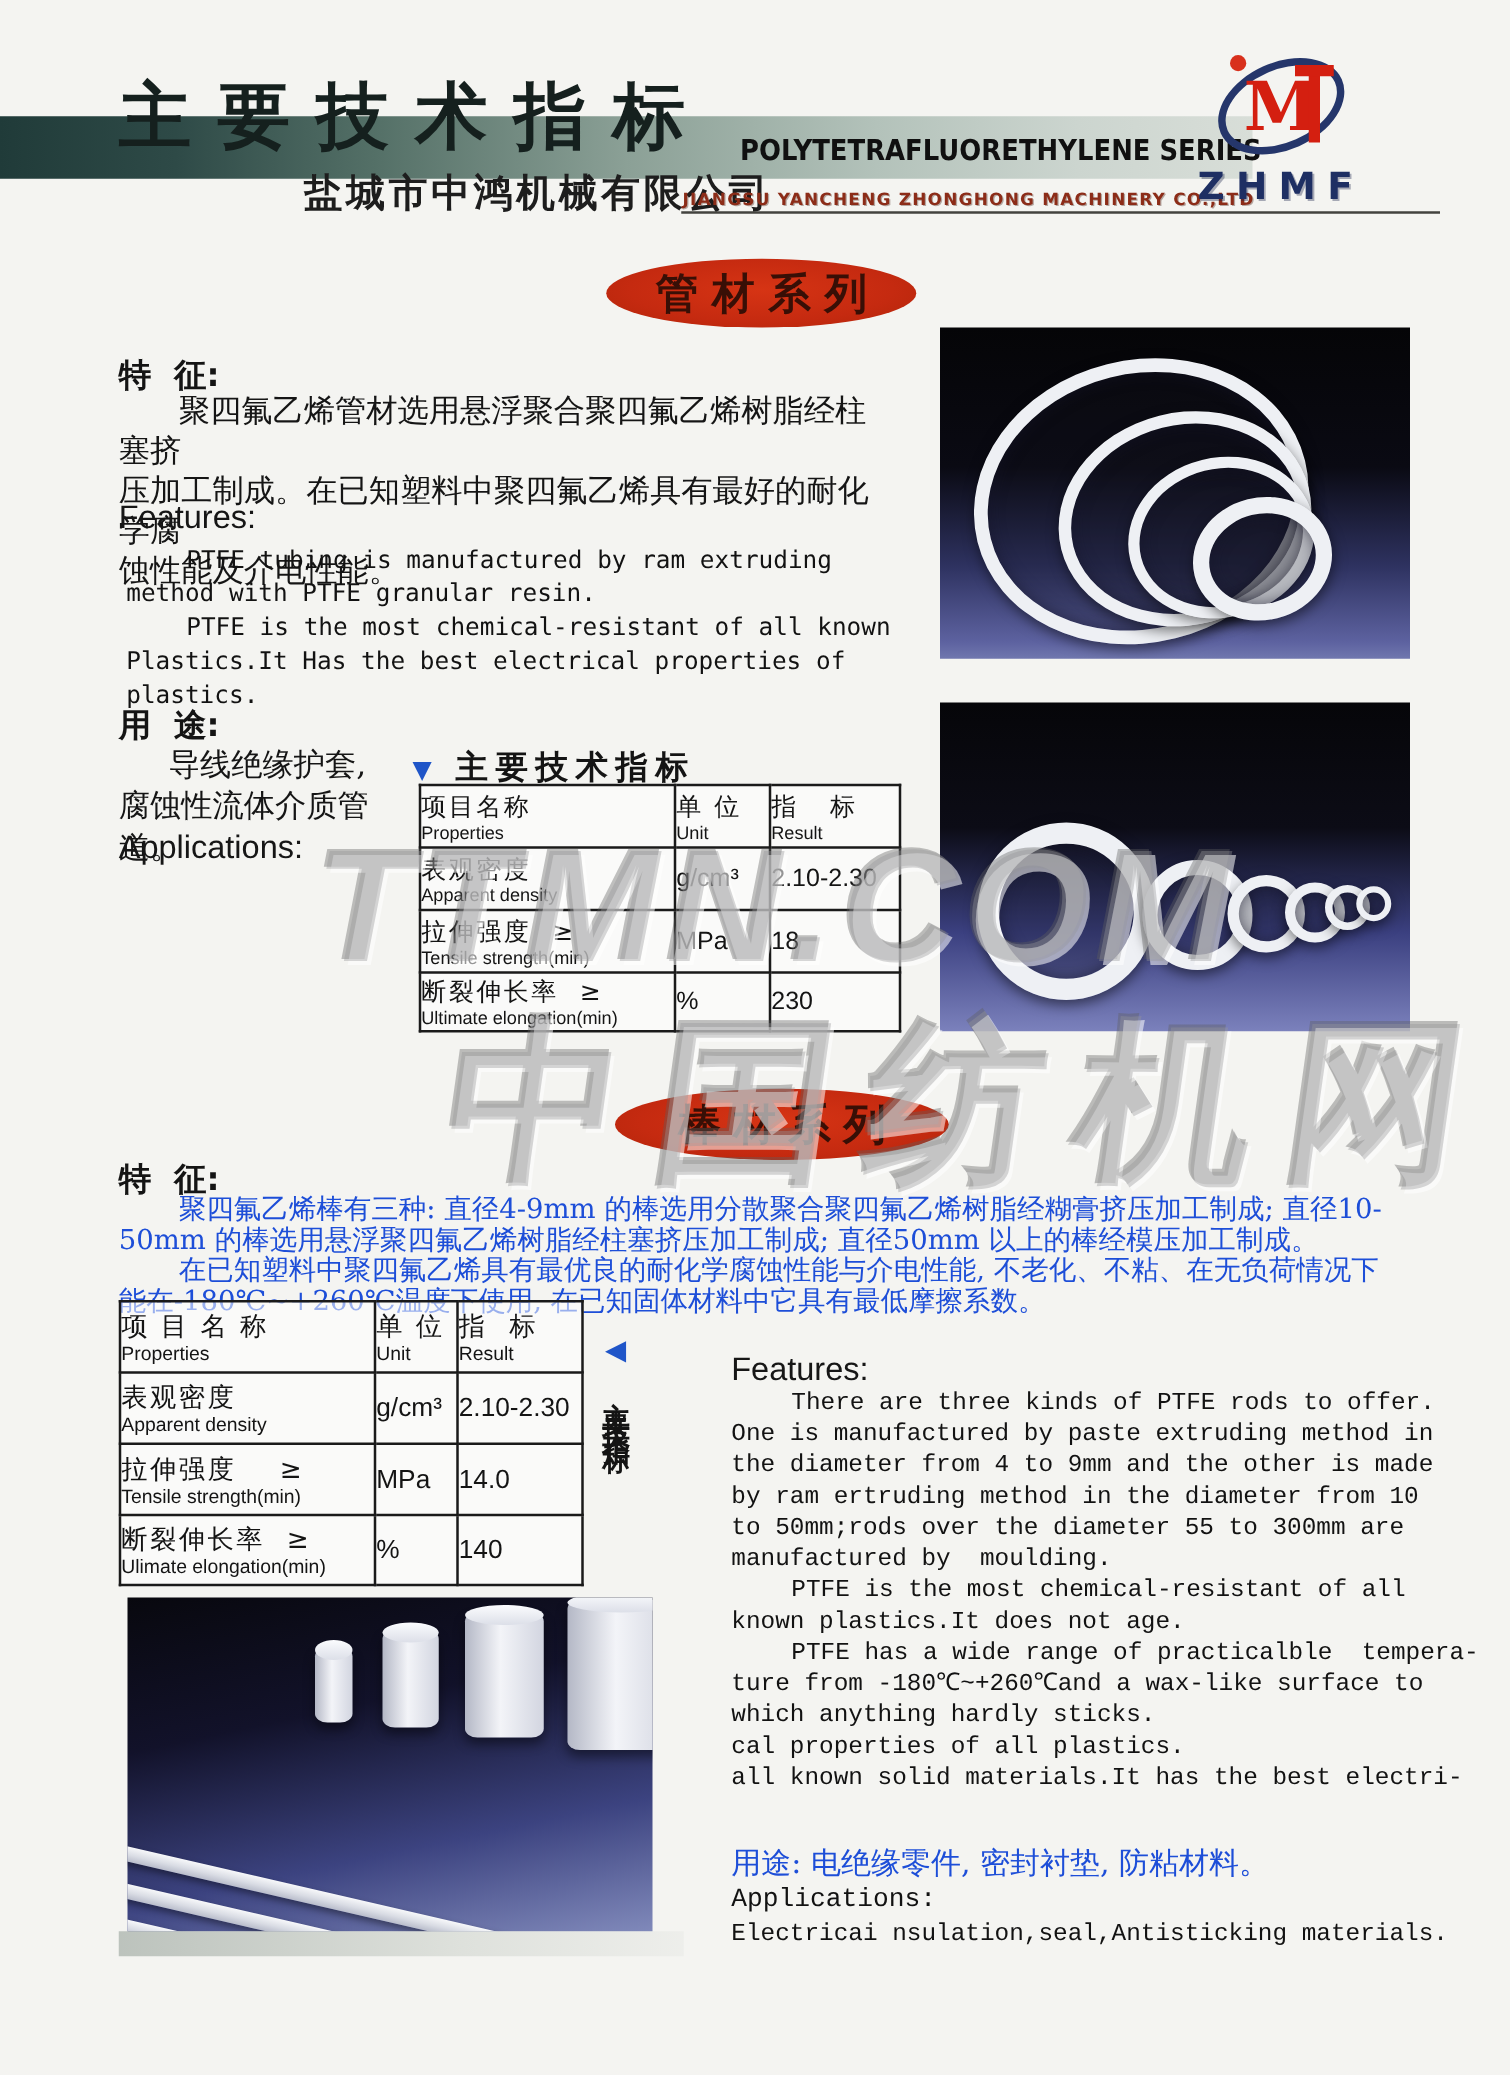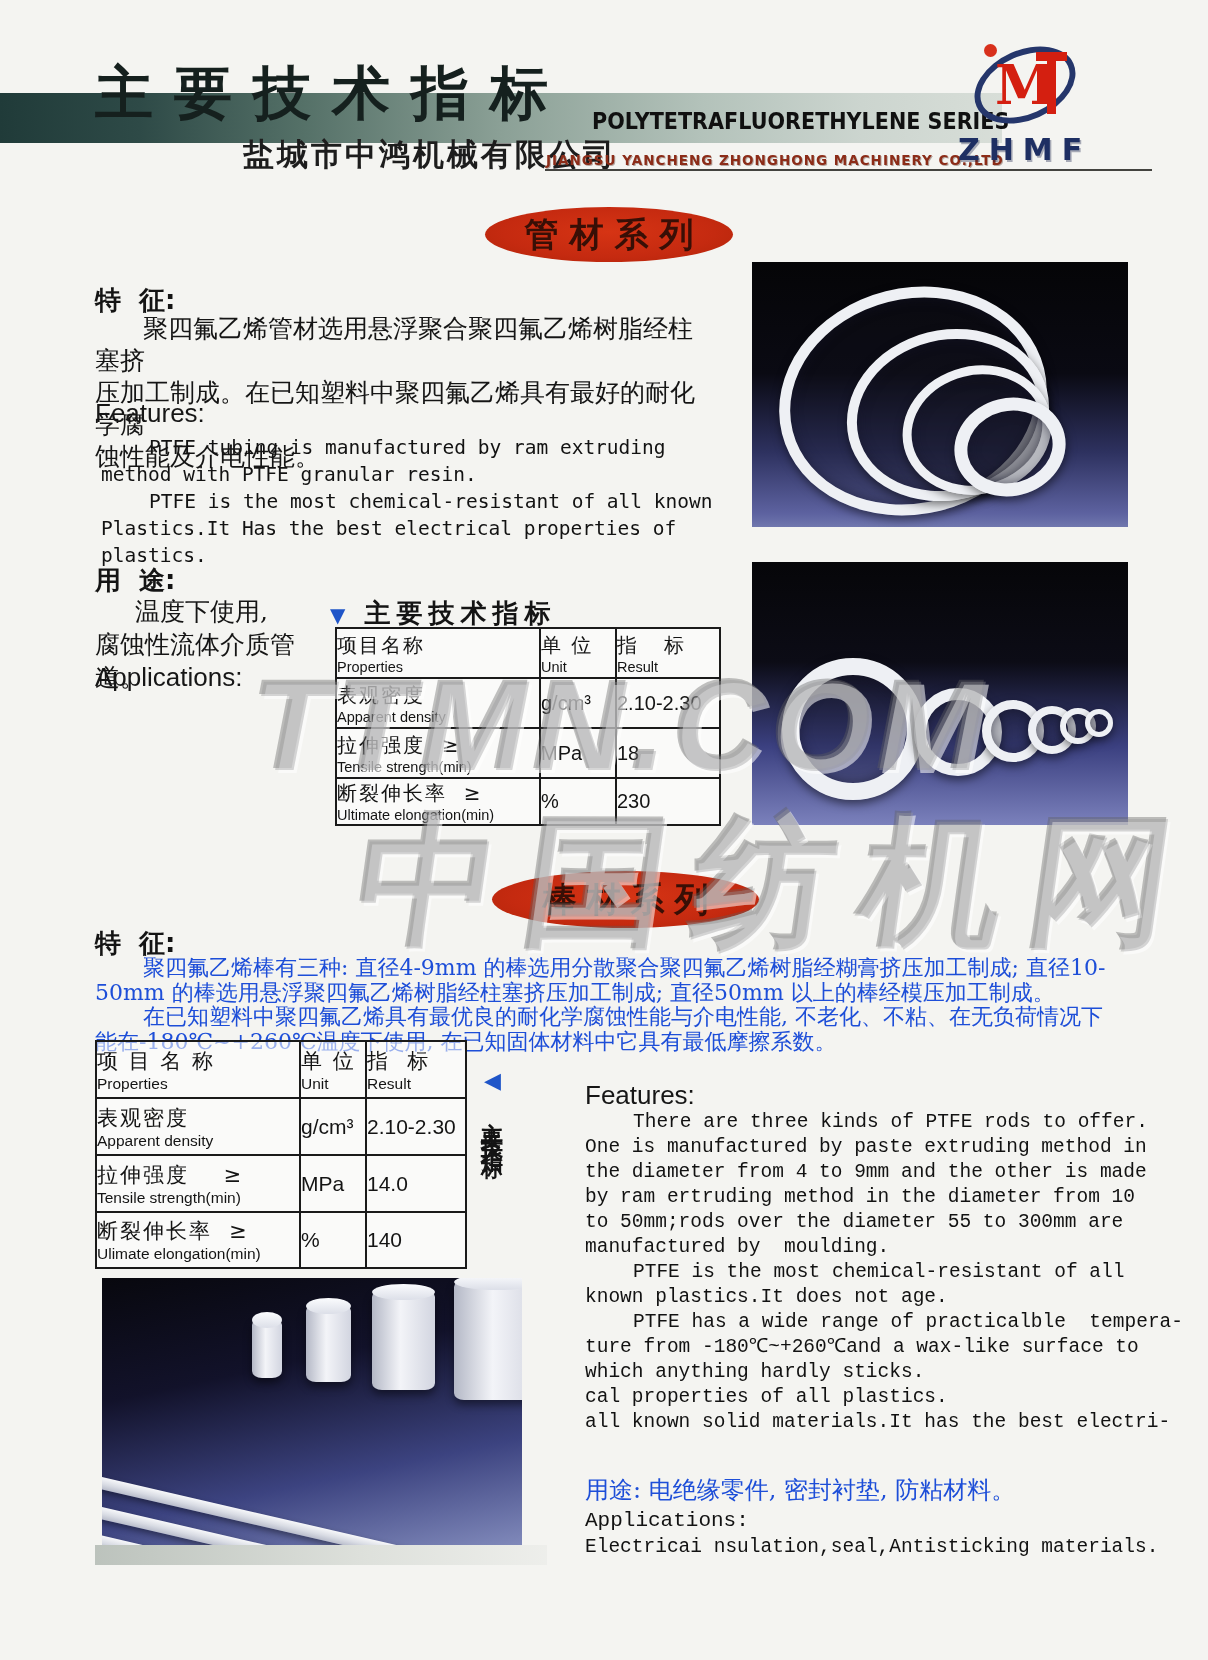--- a/index.html
+++ b/index.html
@@ -138,21 +138,21 @@
   <div class="abs mono" style="left:101px;top:434px;width:620px;">
     <div class="ind keep">PTFE tubing is manufactured by ram extruding</div>
     <div class="keep">method with PTFE granular resin.</div>
     <div class="ind keep">PTFE is the most chemical-resistant of all known</div>
     <div class="keep">Plastics.It Has the best electrical properties of</div>
     <div class="keep">plastics.</div>
   </div>
 
   <div class="abs h-cn keep" style="left:95px;top:563px;">用  途:</div>
   <div class="abs body-cn" style="left:95px;top:595px;width:240px;line-height:33px;">
-    <div class="ind keep" style="text-indent:40px;">温度下使用,</div>
+    <div class="ind keep" style="text-indent:40px;">导线绝缘护套,</div>
     <div class="keep">腐蚀性流体介质管道。</div>
   </div>
   <div class="abs h-en" style="left:95px;top:662px;">Applications:</div>
 
   <div class="abs" style="left:330px;top:596px;">
     <span class="tri">▼</span>
     <span class="tech-title" style="margin-left:14px;">主要技术指标</span>
   </div>
 
   <table class="abs spec-table t1" style="left:335px;top:627px;width:384px;height:197px;">

